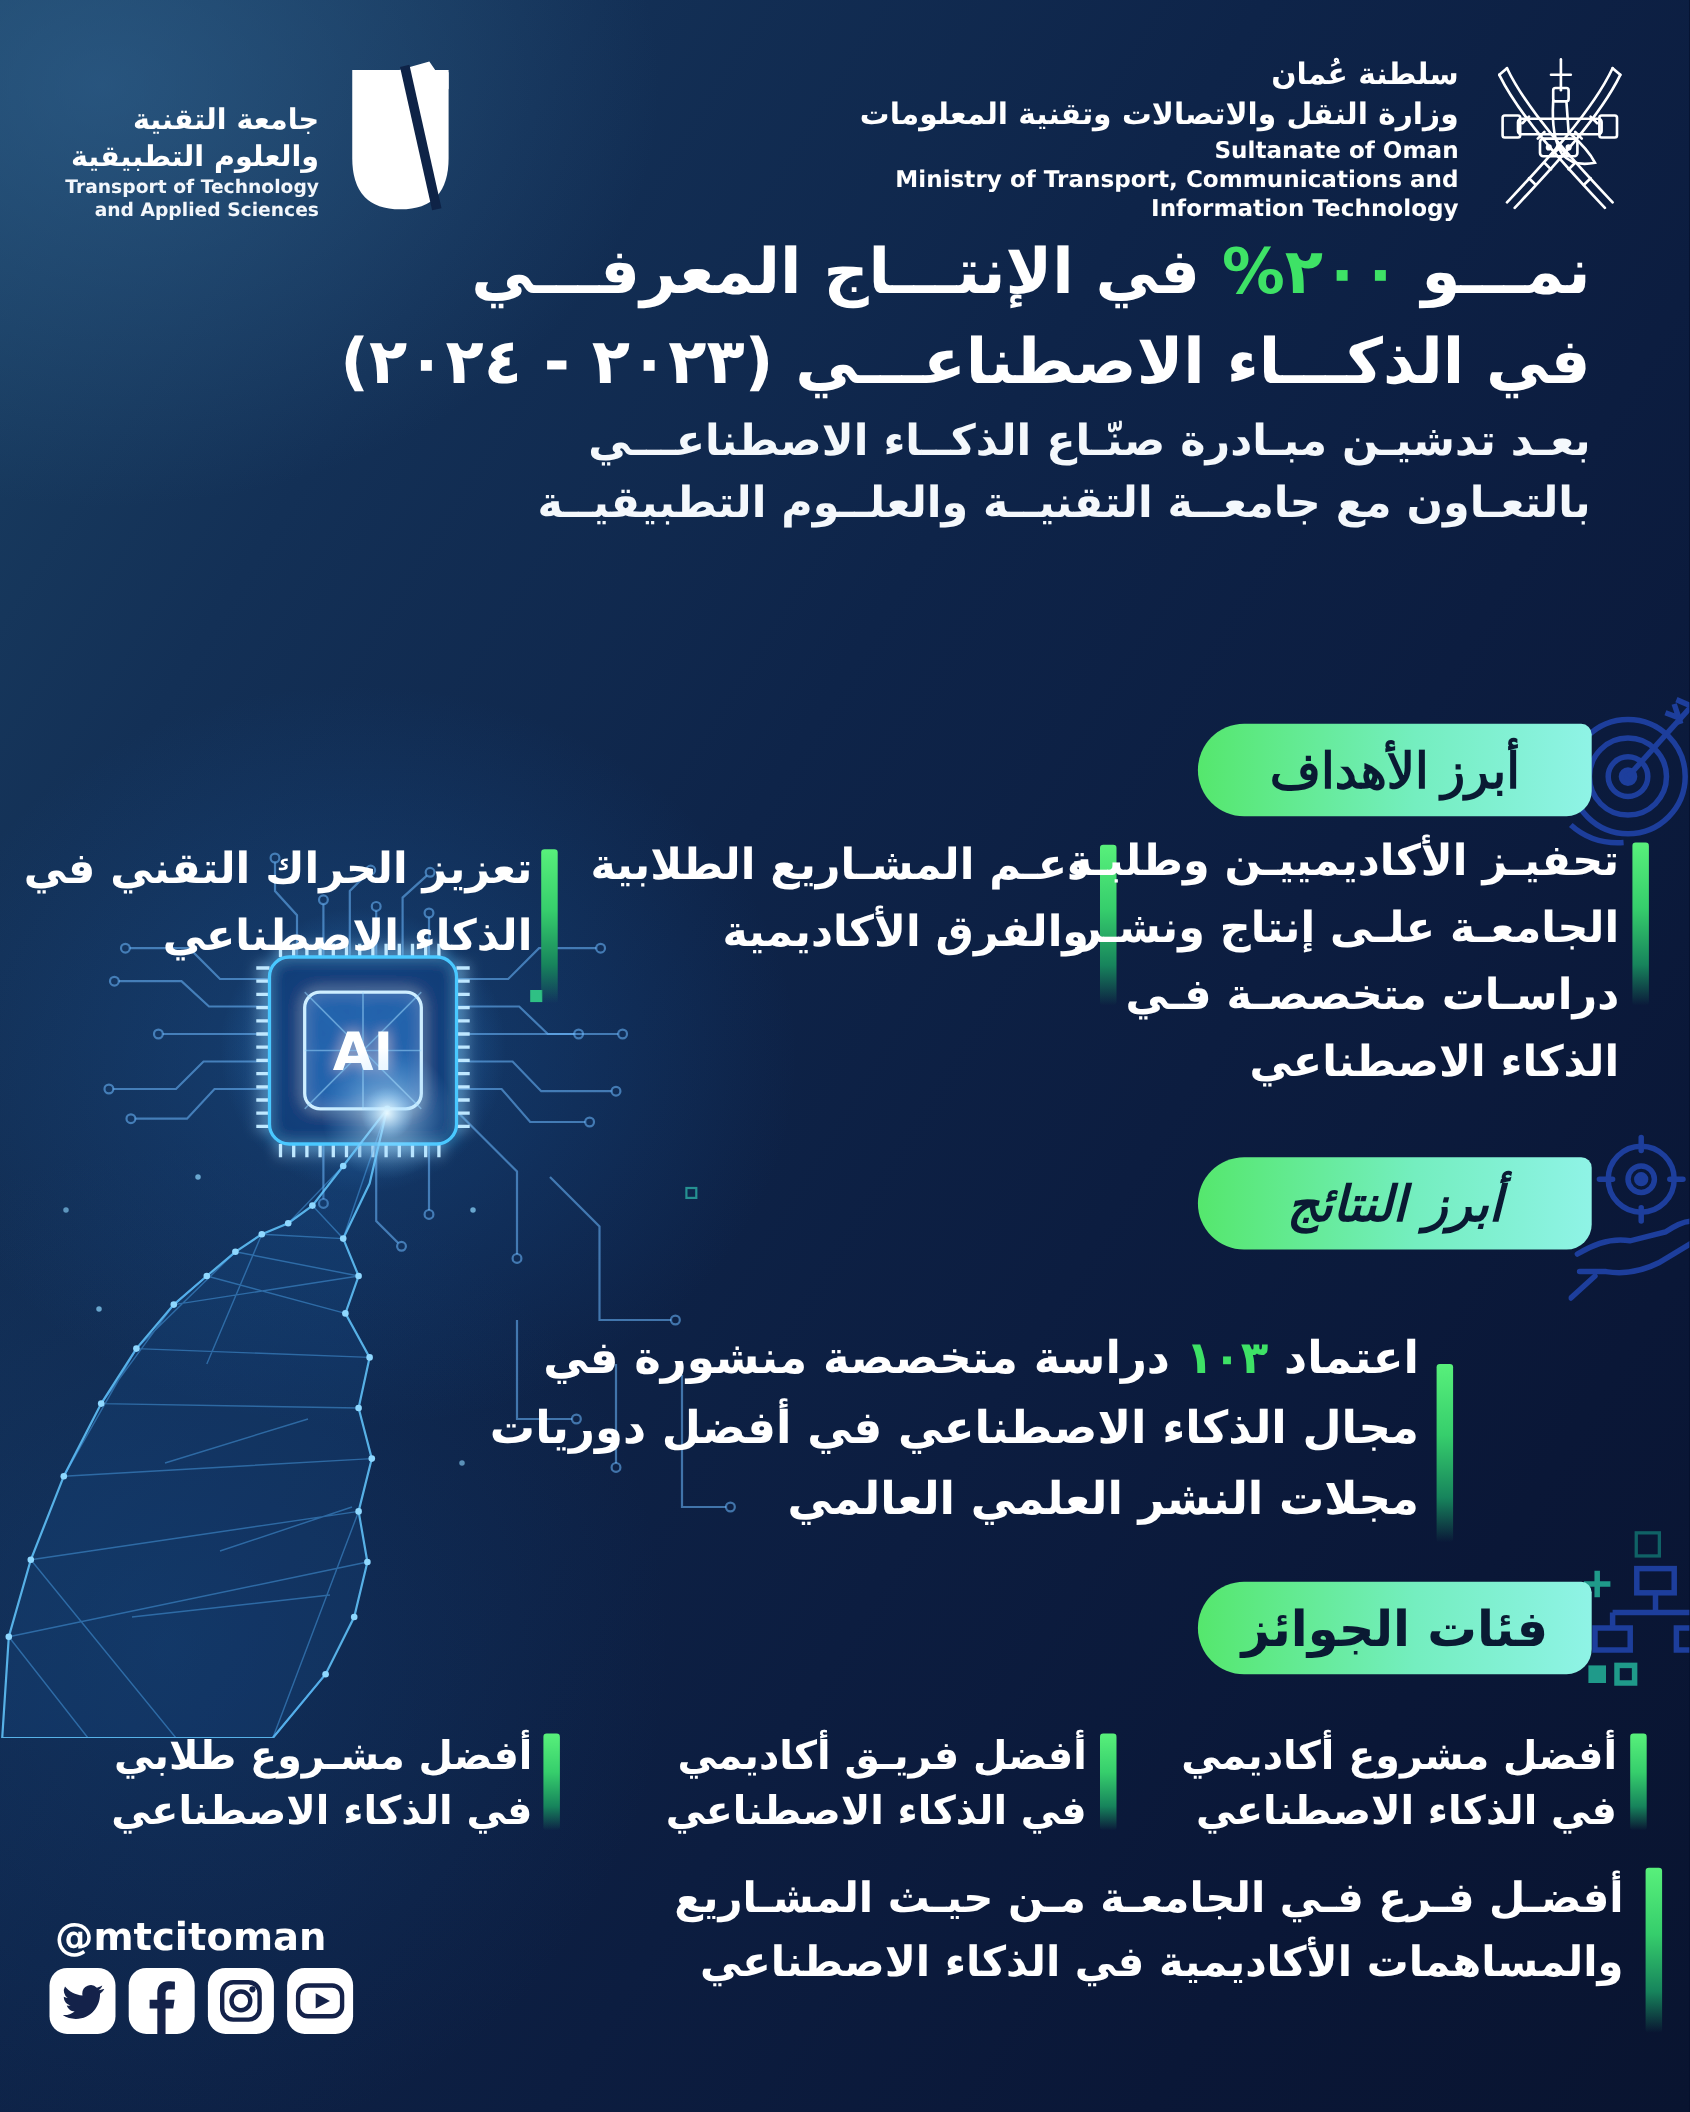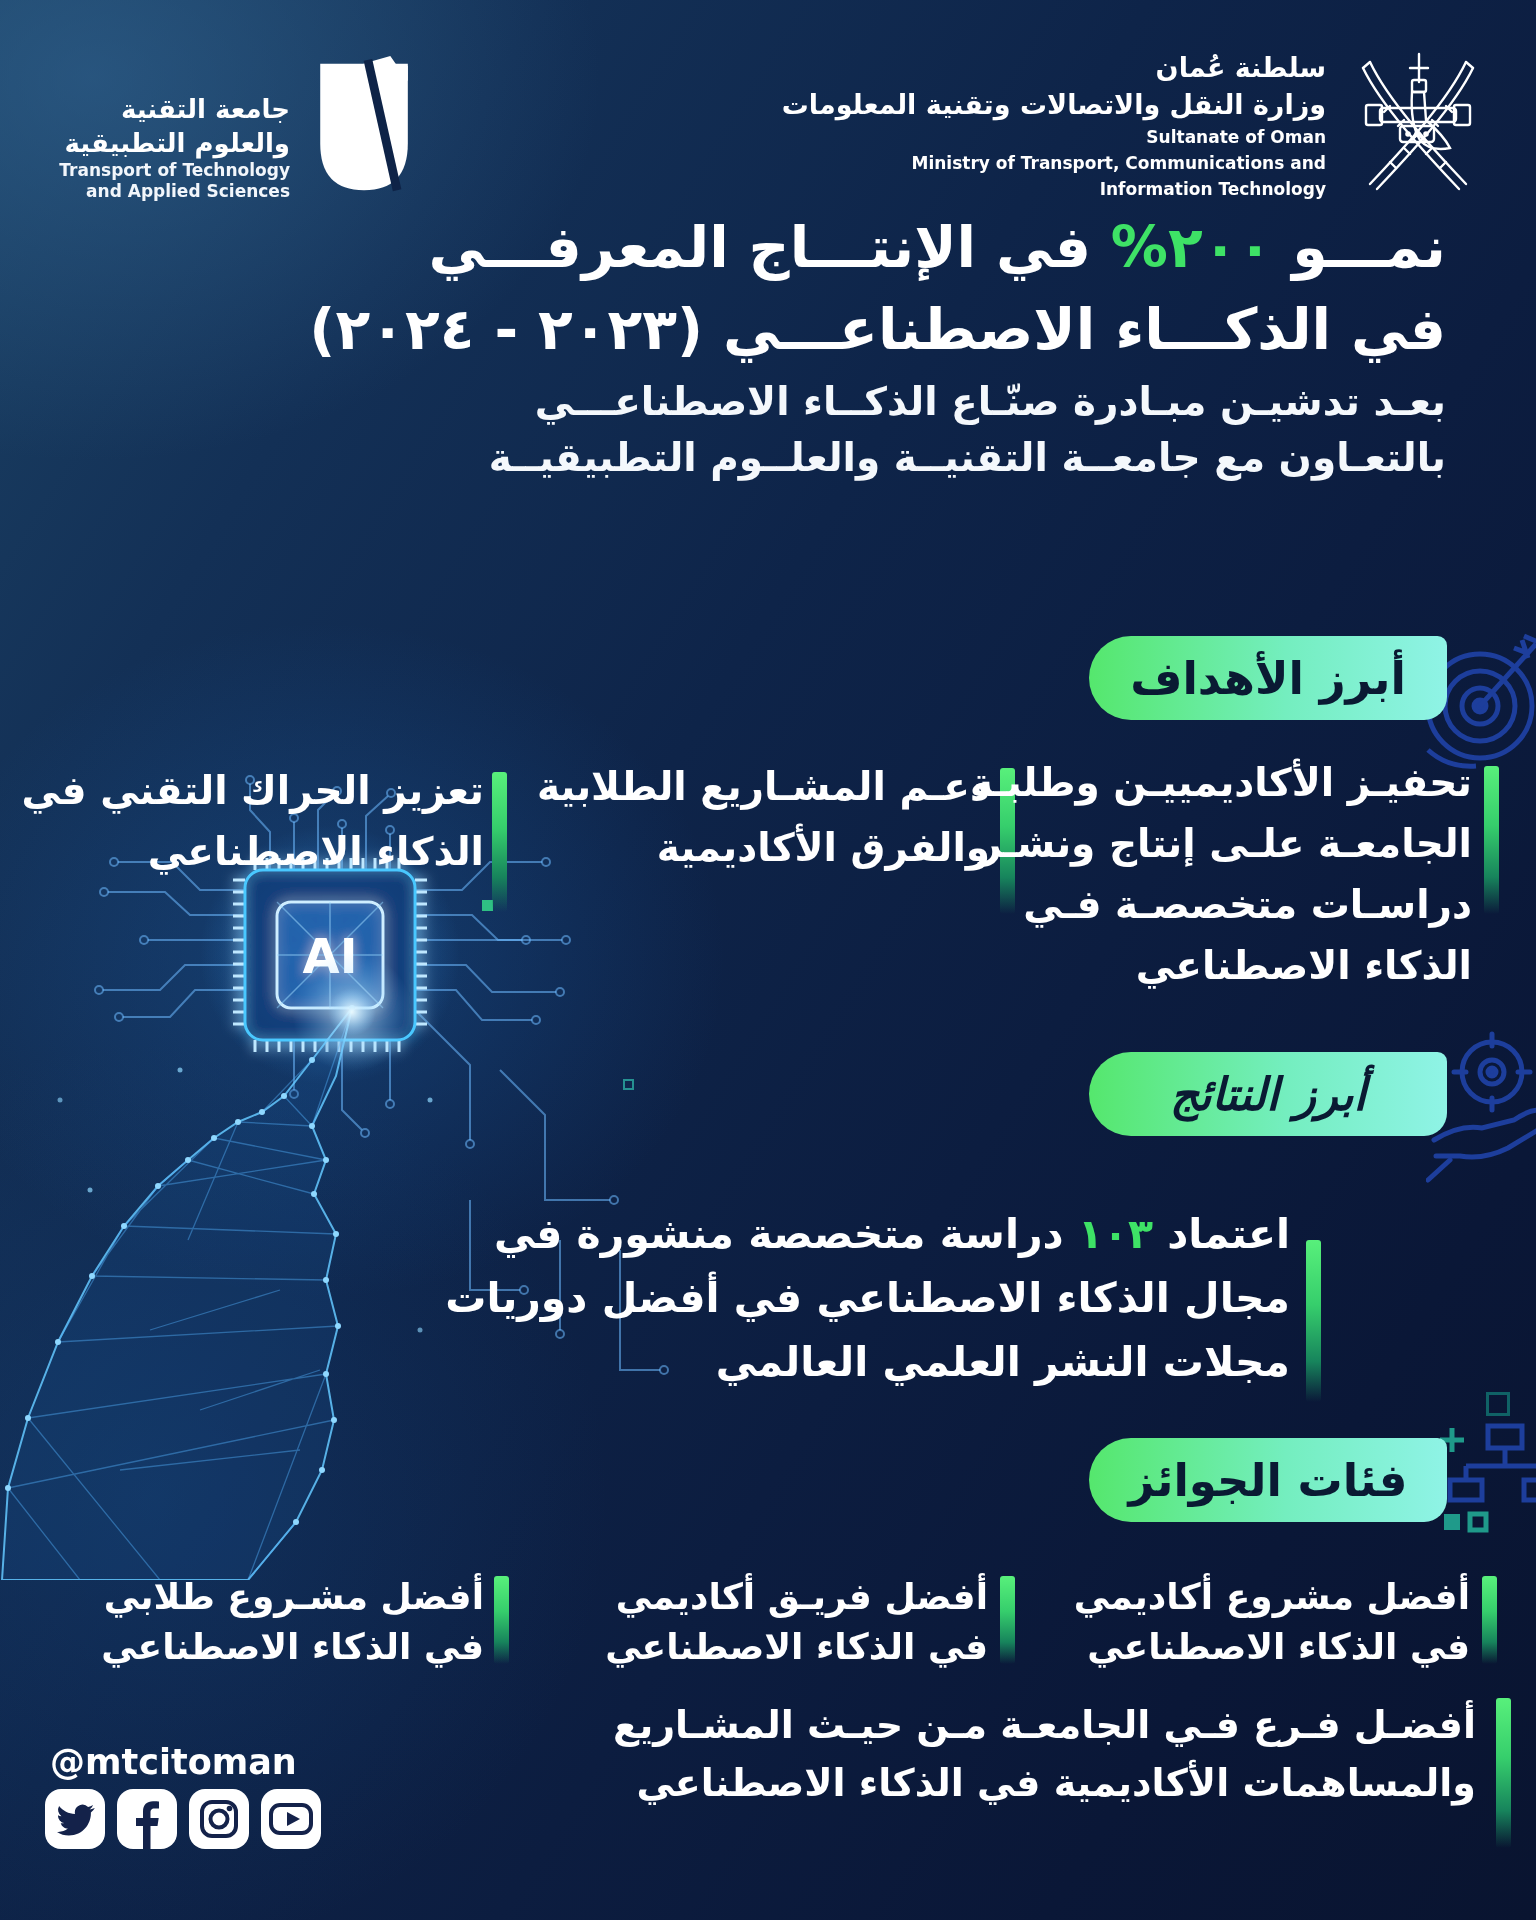--- a/index.html
+++ b/index.html
@@ -19,34 +19,34 @@
   
   .utas-text{left:38px;top:92px;width:252px;text-align:right;}
   .utas-ar{font-size:26px;font-weight:700;line-height:34px;}
   .utas-en{font-size:17px;font-weight:700;line-height:21px;color:#f2f6fb;}
   .utas-logo{left:306px;top:54px;}
 
   
   .ministry-text{left:660px;top:50px;width:666px;text-align:right;}
   .min-ar1{font-size:27px;font-weight:700;line-height:36px;}
   .min-ar2{font-size:27px;font-weight:700;line-height:38px;}
-  .min-en{font-size:17px;font-weight:700;line-height:26px;}
+  .min-en{font-size:21px;font-weight:700;line-height:26px;}
   .oman-emblem{left:1350px;top:42px;}
 
   
   .title{right:90px;top:206px;text-align:right;font-weight:700;font-size:57px;line-height:82px;letter-spacing:0;}
   .title .accent{color:#3ee266;}
   .subtitle{right:90px;top:374px;text-align:right;font-weight:700;font-size:39px;line-height:56px;color:#f4f8fc;}
 
   
   .pill{left:1089px;width:358px;height:84px;border-radius:44px 10px 24px 44px;
     background:linear-gradient(90deg,#55e76d 0%,#74eebf 55%,#8ff3e6 100%);
     display:flex;align-items:center;justify-content:center;
     color:#0a1a33;font-size:45px;font-weight:700;z-index:3;}
-  .pill-objectives{top:636px;}
+  .pill-objectives{top:658px;font-family:Liberation Serif, serif;}
   .pill-results{top:1052px;font-style:italic;}
   .pill-awards{top:1438px;}
   .pill-icon{z-index:2;}
 
   
   .vbar{width:15px;border-radius:3px;z-index:2;
     background:linear-gradient(180deg,#58f07b 0%,#36ce6c 40%,#17845c 75%,rgba(14,90,74,0) 100%);}
 
   
   .obj{text-align:right;font-weight:700;font-size:39px;line-height:61px;z-index:3;}

